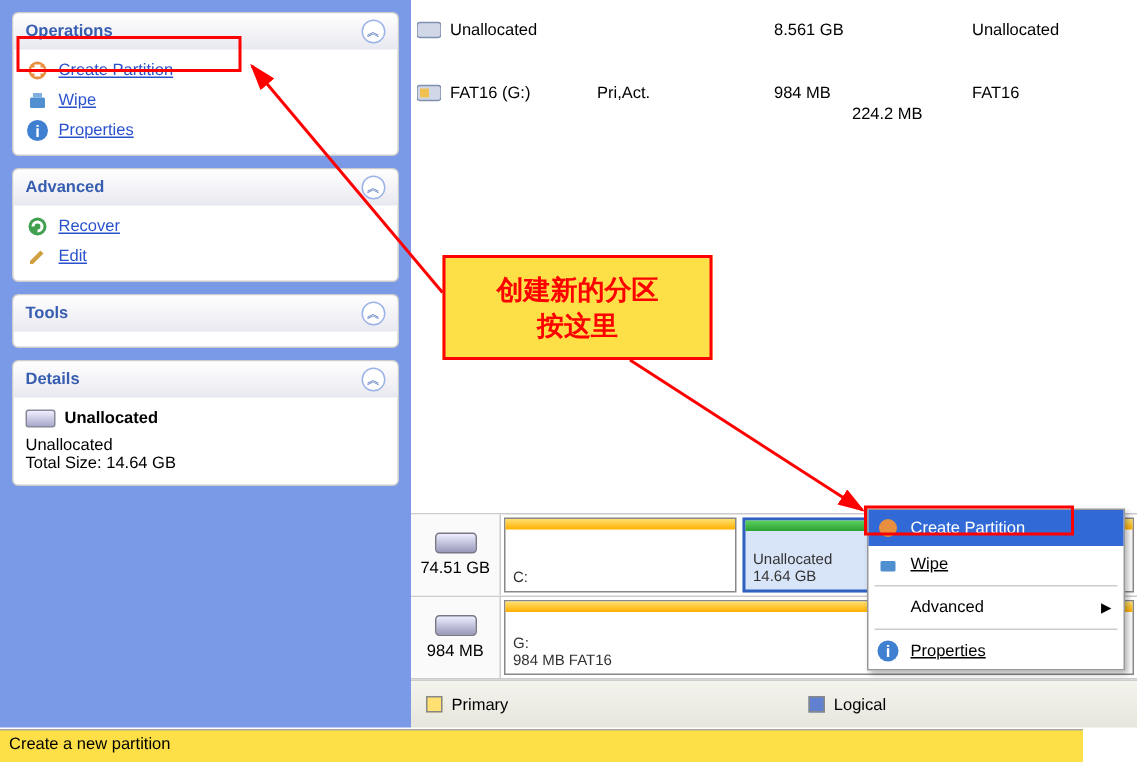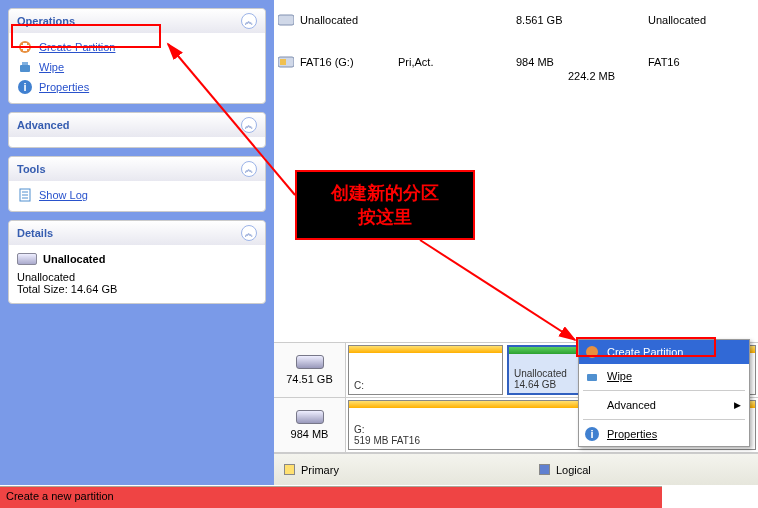--- a/index.html
+++ b/index.html
@@ -18,35 +18,35 @@
 .main { margin-left: 274px; width: 484px; height: 485px; position: relative; background: #fff; }
 .disk-list { padding: 2px 4px; }
 .disk-row { display: flex; align-items: center; padding: 4px 0; }
 .disk-row .c1 { width: 120px; display: flex; align-items: center; }
 .disk-row .c2 { width: 90px; }
 .disk-row .c3 { width: 80px; padding-left: 28px; }
 .disk-row .c4 { width: 80px; margin-top: 28px; }
 .disk-row .c5 { width: 80px; }
 .disk-header { font-weight: bold; padding: 6px 4px; }
 .disk-icon { width: 16px; height: 12px; margin-right: 6px; }
-.callout { position: absolute; left: 295px; top: 170px; width: 180px; height: 70px; border: 2px solid #ff0000; background: #000000; display: flex; flex-direction: column; align-items: center; justify-content: center; }
+.callout { position: absolute; left: 295px; top: 170px; width: 180px; height: 70px; border: 2px solid #ff0000; background: #fde047; display: flex; flex-direction: column; align-items: center; justify-content: center; }
 .callout div { color: #ff0000; font-size: 18px; font-weight: bold; }
 .disk-map { position: absolute; bottom: 55px; left: 274px; width: 484px; border-top: 1px solid #ccc; }
 .map-row { display: flex; align-items: stretch; border-bottom: 1px solid #ccc; height: 55px; }
-.map-disk { width: 72px; border-right: 1px solid #ccc; display: flex; flex-direction: column; align-items: center; justify-content: center; background: #fafafa; }
+.map-disk { width: 60px; border-right: 1px solid #ccc; display: flex; flex-direction: column; align-items: center; justify-content: center; background: #fafafa; }
 .map-disk .dicon { width: 28px; height: 14px; background: linear-gradient(#eef, #99b); border-radius: 3px; border: 1px solid #778; margin-bottom: 4px; }
 .map-part { border: 1px solid #888; margin: 2px; padding: 3px 5px; display: flex; flex-direction: column; justify-content: flex-end; position: relative; }
 .map-part .bar { position: absolute; top: 0; left: 0; right: 0; height: 7px; }
 .bar-yellow { background: linear-gradient(#ffe070, #ffb000); }
 .bar-green { background: linear-gradient(#5cd060, #2ca030); }
 .map-part small { font-size: 10px; color: #333; }
 .legend { position: absolute; bottom: 23px; left: 274px; width: 484px; height: 32px; background: linear-gradient(#f4f4ee, #e6e6dc); border-top: 1px solid #ccc; display: flex; align-items: center; padding: 0 10px; gap: 200px; }
 .legend-item { display: flex; align-items: center; gap: 6px; justify-content: flex-end; }
 .sq { width: 11px; height: 11px; border: 1px solid #888; }
-.status-bar { position: absolute; bottom: 0; left: 0; width: 662px; height: 22px; background: #ef4444; border-top: 1px solid #aca899; padding: 3px 6px; font-size: 11px; }
+.status-bar { position: absolute; bottom: 0; left: 0; width: 722px; height: 22px; background: #fde047; border-top: 1px solid #aca899; padding: 3px 6px; font-size: 11px; }
 .context-menu { position: absolute; left: 578px; top: 339px; width: 172px; background: #fff; border: 1px solid #999; box-shadow: 2px 2px 4px rgba(0,0,0,0.3); z-index: 50; }
 .cm-item { display: flex; align-items: center; padding: 4px 8px 4px 4px; cursor: pointer; }
 .cm-item.sel { background: #3169d6; color: #fff; }
 .cm-item .cmicon { width: 18px; height: 16px; margin-right: 6px; display: inline-flex; align-items: center; justify-content: center; }
 .cm-item .cmlabel { flex: 1; }
 .cm-item .arrow { font-size: 9px; }
 .cm-sep { height: 1px; background: #ccc; margin: 2px 4px; }
 .cm-item.sel { text-decoration: none; }
 .cm-underline { text-decoration: underline; }
 #context-hl { position: absolute; left: 576px; top: 337px; width: 140px; height: 20px; border: 2px solid #ff0000; z-index: 60; pointer-events: none; }
@@ -97,40 +97,46 @@
       </div>
     </div>
   </div>
 
   <div class="panel">
     <div class="panel-header">
       <span>Advanced</span>
       <div class="collapse-btn">︽</div>
     </div>
     <div class="panel-body">
+      <div class="panel-item">
+        <span class="icon">
+            <svg width="16" height="16">
+              <circle cx="8" cy="8" r="6" fill="#40a050"></circle>
+              <path d="M5 8 A3 3 0 1 1 8 11" stroke="#fff" stroke-width="2" fill="none"></path>
+            </svg>
+          </span>
+        <span class="label">Recover</span>
+      </div>
+      <div class="panel-item">
+        <span class="icon">
+            <svg width="16" height="16">
+              <path d="M3 11 L10 4 L12 6 L5 13 L3 13 Z" fill="#d0a040"></path>
+            </svg>
+          </span>
+        <span class="label">Edit</span>
+      </div>
     </div>
   </div>
 
   <div class="panel">
     <div class="panel-header">
       <span>Tools</span>
       <div class="collapse-btn">︽</div>
     </div>
     <div class="panel-body">
-      <div class="panel-item">
-        <span class="icon">
-            <svg width="16" height="16">
-              <rect x="3" y="2" width="10" height="12" fill="#fff" stroke="#5090d0"></rect>
-              <line x1="5" y1="5" x2="11" y2="5" stroke="#5090d0"></line>
-              <line x1="5" y1="8" x2="11" y2="8" stroke="#5090d0"></line>
-              <line x1="5" y1="11" x2="11" y2="11" stroke="#5090d0"></line>
-            </svg>
-          </span>
-        <span class="label">Show Log</span>
-      </div>
     </div>
   </div>
 
   <div class="panel">
     <div class="panel-header">
       <span>Details</span>
       <div class="collapse-btn">︽</div>
     </div>
     <div class="details-body">
       <div class="details-title">
@@ -211,21 +217,21 @@
     </div>
   </div>
   <div class="map-row">
     <div class="map-disk">
       <div class="dicon"></div>
       <small>984 MB</small>
     </div>
     <div class="map-part" style="flex:1">
       <div class="bar bar-yellow"></div>
       <small>G:</small>
-      <small>519 MB  FAT16</small>
+      <small>984 MB  FAT16</small>
     </div>
   </div>
 </div>
 
 <div class="legend">
   <div class="legend-item">
     <span class="sq" style="background:#ffe070"></span>
     <span>Primary</span>
   </div>
   <div class="legend-item">

